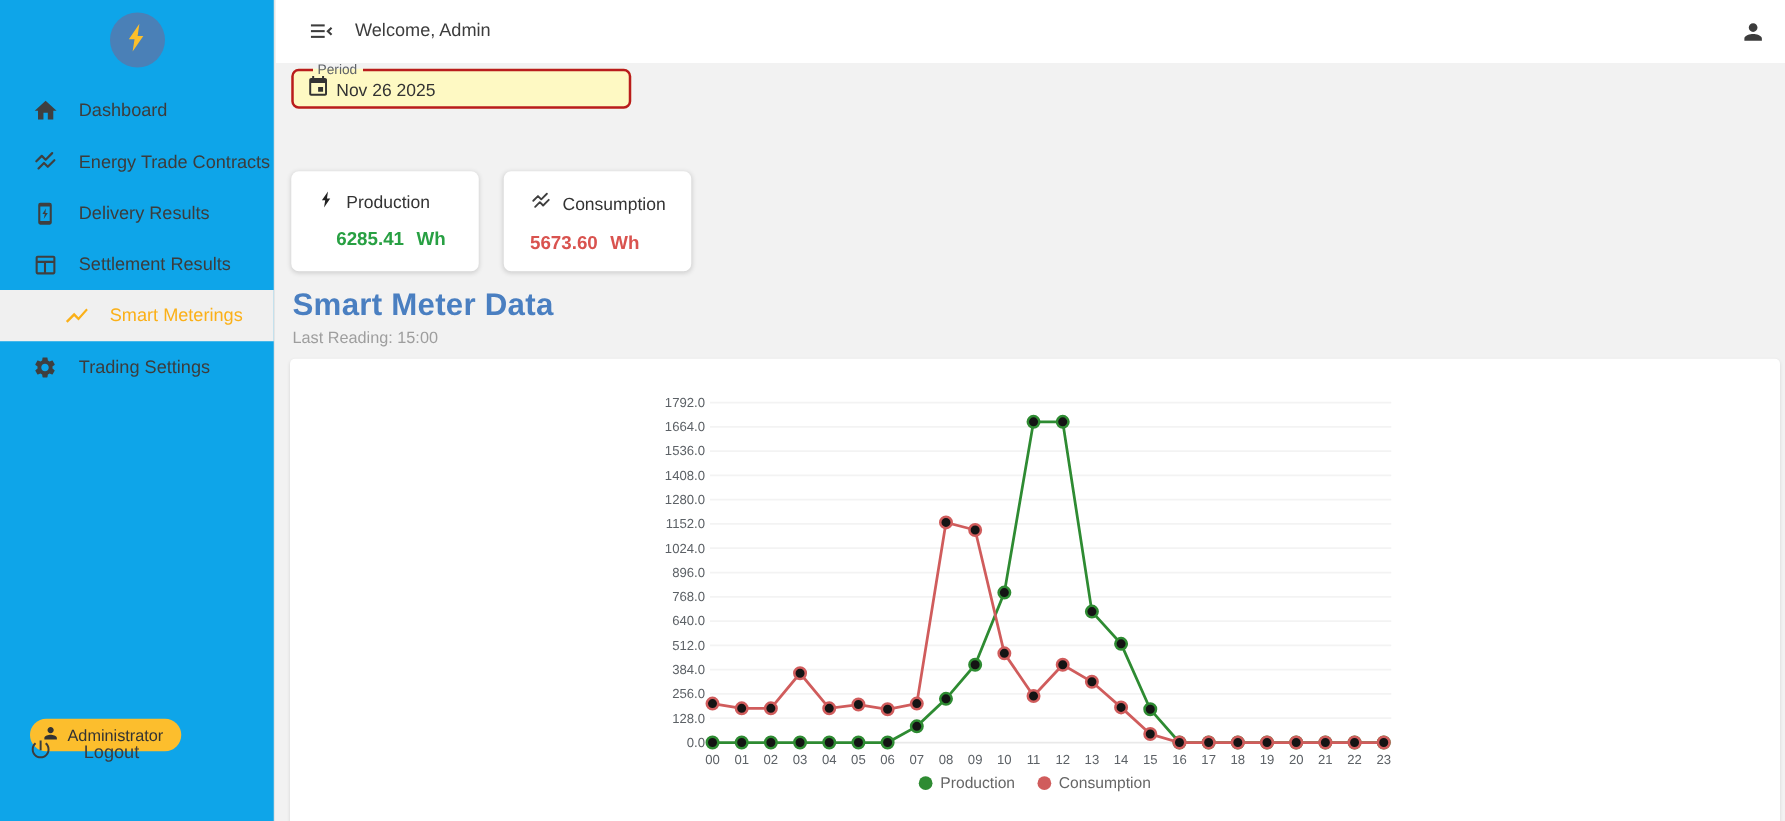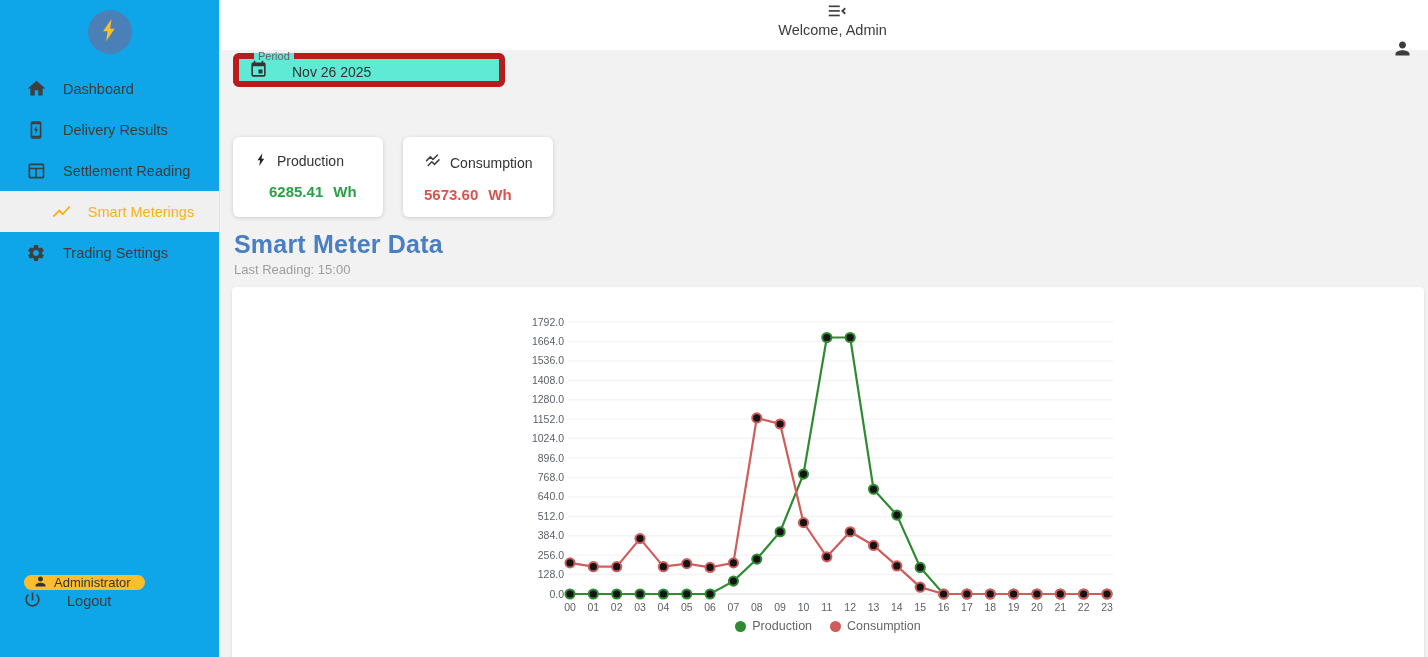--- a/index.html
+++ b/index.html
@@ -13,40 +13,40 @@
           margin:10px auto 0 auto; display:flex; align-items:center; justify-content:center; }
   .nav { margin-top:14px; }
   .nav-item { display:flex; align-items:center; gap:15px; height:41px; padding-left:26px;
               font-size:14.5px; color:#3c3c3c; cursor:pointer; }
   .nav-item .nav-icon { width:22px; height:22px; display:flex; align-items:center; }
   .nav-item svg { fill:#3f3f3f; }
   .nav-item.active { background:#f0f0f0; color:#fbb018;justify-content:center; }
   .nav-item.active svg { fill:#fbb018; stroke-color:#fbb018; }
   .stroke-icon path { stroke:#3f3f3f; }
 
-  .admin-chip { position:absolute; left:24px; top:575px; height:15px; background:#fcbe2d;
+  .admin-chip { position:absolute; left:24px; top:575px; height:26px; background:#fcbe2d;
                 border-radius:13px; display:flex; align-items:center; gap:6px;
                 padding:0 14px 0 9px; font-size:13px; color:#333; cursor:pointer; }
   .logout { position:absolute; left:23px; top:590px; display:flex; align-items:center;
             gap:25px; font-size:14.5px; cursor:pointer; }
 
   
   .topbar { position:fixed; left:221px; top:0; right:0; height:50px; background:#fff;
-            display:flex; align-items:center; z-index:5;flex-direction:column; }
+            display:flex; align-items:center; z-index:5; }
   .menu-btn { margin-left:25px; width:22px; height:22px; cursor:pointer; display:flex; align-items:center; }
   .greeting { margin-left:16px; font-size:14.5px; color:#3c3c3c; }
   .avatar-btn { margin-left:auto; margin-right:15px; cursor:pointer; display:flex; align-items:center; }
 
   
   .content { position:absolute; left:221px; top:50px; right:0; bottom:0; background:#f2f2f2; }
 
   fieldset.period { position:absolute; left:12px; top:0px; width:272px; height:37px;
-                    border:6px solid #b91c1c; border-radius:6px; background:#5eead4; padding:0 10px; }
+                    border:2px solid #b91c1c; border-radius:6px; background:#fef9c3; padding:0 10px; }
   fieldset.period legend { font-size:11px; color:#5f6368; padding:0 4px; margin-left:5px; }
-  .period-row { display:flex; align-items:center; gap:24px; margin-top:-2px; cursor:pointer; }
+  .period-row { display:flex; align-items:center; gap:5px; margin-top:-2px; cursor:pointer; }
   .period-value { font-size:14px; color:#333; }
 
   .cards { position:absolute; left:12px; top:87px; display:flex; gap:20px; }
   .card { width:150px; height:80px; background:#fff; border-radius:6px;
           box-shadow:0 1px 4px rgba(0,0,0,.16); }
   .card-head { display:flex; align-items:center; gap:8px; padding:15px 0 0 21px;
                font-size:14px; color:#333; }
   .card-value { display:flex; gap:10px; padding:13px 0 0 21px; font-size:15px; font-weight:bold; }
 
   .section-title { position:absolute; left:13px; top:180px; font-size:25px; font-weight:bold;
@@ -77,34 +77,45 @@
       <div class="nav-item">
         <span class="nav-icon">
           <svg width="21" height="21" viewBox="0 0 24 24">
             <path d="M10 20v-6h4v6h5v-8h3L12 3 2 12h3v8z"></path>
           </svg>
         </span>
         <span class="nav-label">Dashboard</span>
       </div>
       <div class="nav-item">
         <span class="nav-icon">
+          <svg width="21" height="21" viewBox="0 0 24 24" class="dw">
+            <g fill="none" stroke="#3f3f3f" stroke-width="2" stroke-linecap="round" stroke-linejoin="round">
+              <path d="M3.5 11.5l5-5L12 10l6-6"></path>
+              <path d="M5.5 18l5-5 3.5 3.5 6-6"></path>
+            </g>
+          </svg>
+        </span>
+        <span class="nav-label">Energy Trade Contracts</span>
+      </div>
+      <div class="nav-item">
+        <span class="nav-icon">
           <svg width="20" height="20" viewBox="0 0 24 24">
             <path d="M16.5 1.5h-9a2 2 0 0 0-2 2v17a2 2 0 0 0 2 2h9a2 2 0 0 0 2-2v-17a2 2 0 0 0-2-2zm0 17.5h-9V5h9v14z"></path>
             <path d="M12.9 7l-3.4 5.2h2.3l-1 4.8 3.9-5.8h-2.3z"></path>
           </svg>
         </span>
         <span class="nav-label">Delivery Results</span>
       </div>
       <div class="nav-item">
         <span class="nav-icon">
           <svg width="20" height="20" viewBox="0 0 24 24">
             <path d="M20 3H5c-1.1 0-2 .9-2 2v14c0 1.1.9 2 2 2h15c1.1 0 2-.9 2-2V5c0-1.1-.9-2-2-2zm-9 16H5v-9h6v9zm9 0h-7v-9h7v9zm0-11H5V5h15v3z"></path>
           </svg>
         </span>
-        <span class="nav-label">Settlement Reading</span>
+        <span class="nav-label">Settlement Results</span>
       </div>
       <div class="nav-item active">
         <span class="nav-icon">
           <svg width="21" height="21" viewBox="0 0 24 24">
             <path d="M3.5 18.49l6-6.01 4 4L22 6.92l-1.41-1.41-7.09 7.97-4-4L2 16.99z"></path>
           </svg>
         </span>
         <span class="nav-label">Smart Meterings</span>
       </div>
       <div class="nav-item">

